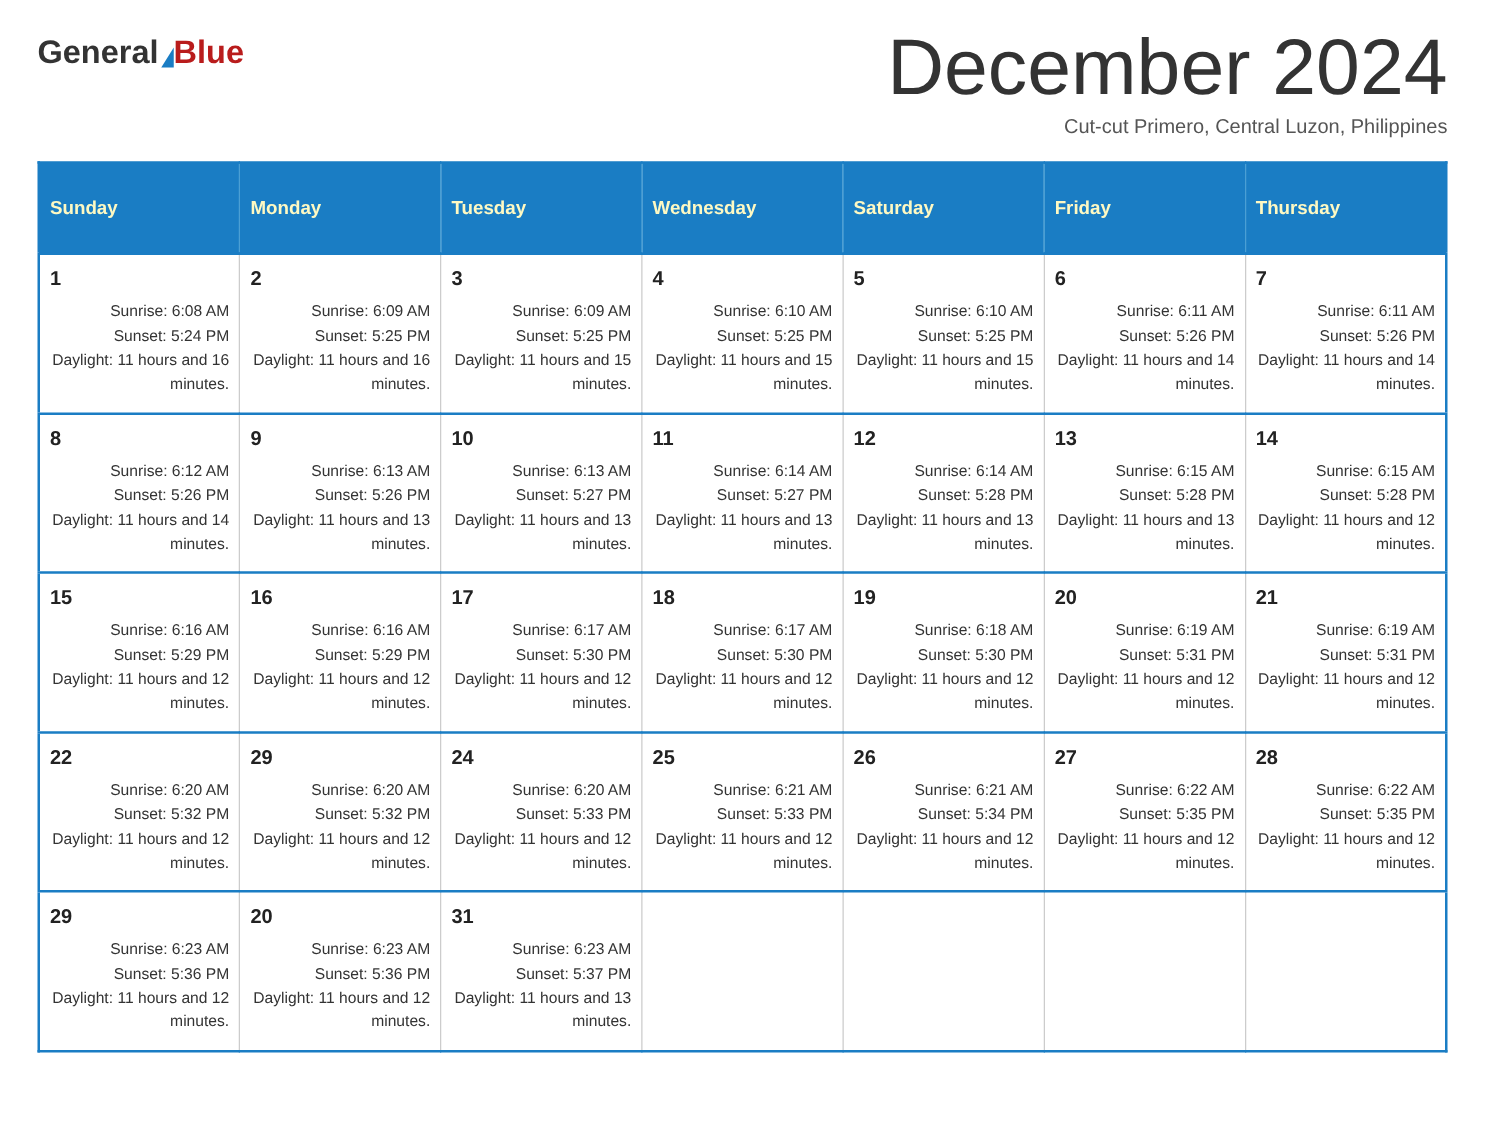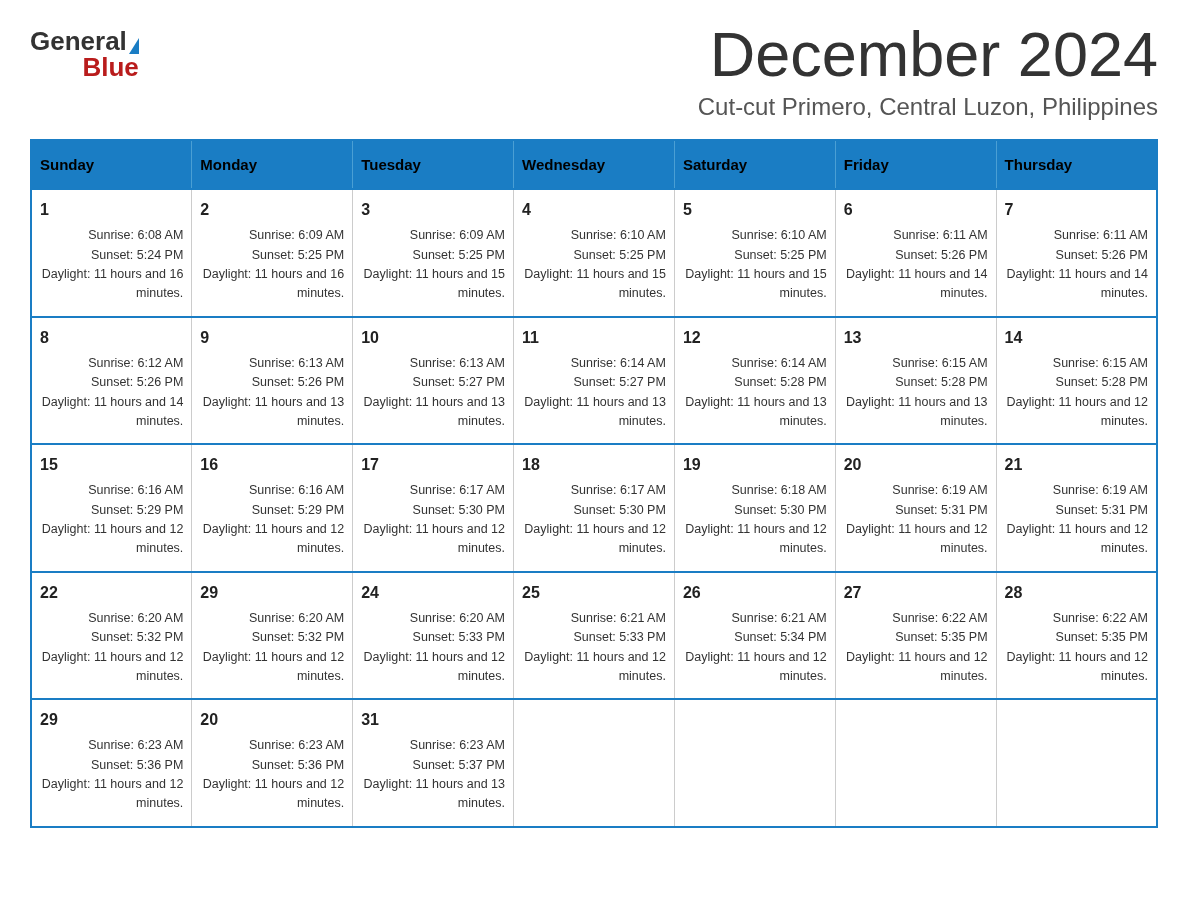--- a/index.html
+++ b/index.html
@@ -11,22 +11,21 @@
       padding: 20px 30px;
     }
     .header-area {
       display: flex;
       justify-content: space-between;
       align-items: flex-start;
       margin-bottom: 18px;
     }
     .logo {
       display: flex;
-      flex-direction: column;
-      align-items: flex-end;
+      align-items: flex-start;
       padding-top: 8px;
     }
     .logo-general {
       font-size: 26px;
       font-weight: bold;
       color: #333;
       line-height: 1;
     }
     .logo-blue {
       font-size: 26px;
@@ -46,37 +45,37 @@
     .title-area {
       text-align: right;
     }
     .month-title {
       font-size: 63px;
       font-weight: normal;
       color: #333;
       line-height: 1.1;
     }
     .location-title {
-      font-size: 24px;
+      font-size: 16px;
       color: #555;
       margin-top: 4px;
     }
     table {
       width: 100%;
       border-collapse: collapse;
       border: 2px solid #1a7dc4;
     }
     thead tr {
       background-color: #1a7dc4;
     }
     thead th {
-      color: #000000;
+      color: #fef9c3;
       font-size: 15px;
       font-weight: bold;
-      padding: 15px 8px;
+      padding: 27px 8px;
       text-align: left;
       border-right: 1px solid #4a9fd4;
     }
     thead th:last-child { border-right: none; }
     tbody tr {
       border-top: 2px solid #1a7dc4;
     }
     tbody td {
       vertical-align: top;
       padding: 8px 8px 12px 8px;

